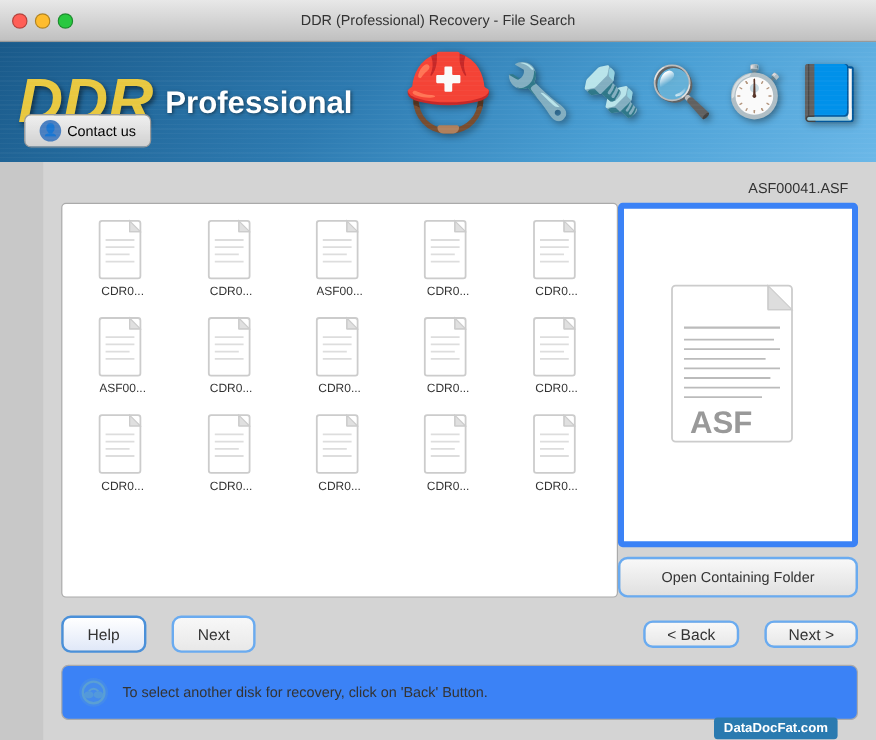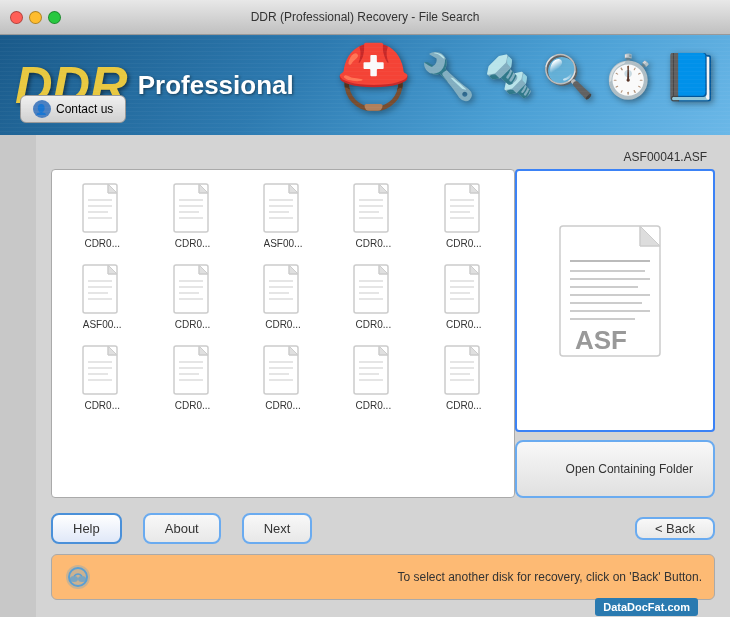--- a/index.html
+++ b/index.html
@@ -178,35 +178,35 @@
 
     
     .preview-panel {
       width: 200px;
       display: flex;
       flex-direction: column;
       gap: 8px;
     }
     .preview-box {
       background: white;
-      border: 2px solid #3b82f6;
+      border: 5px solid #3b82f6;
       border-radius: 4px;
       flex: 1;
       display: flex;
       align-items: center;
       justify-content: center;
       position: relative;
       overflow: hidden;
     }
     .open-folder-btn {
       background: linear-gradient(to bottom, #f8f8f8, #e0e0e0);
       border: 2px solid #6aabf0;
       border-radius: 8px;
-      padding: 20px;
-      text-align: right;
+      padding: 8px;
+      text-align: center;
       font-size: 12px;
       cursor: pointer;
       color: #333;
     }
 
     
     .nav-row {
       display: flex;
       align-items: center;
       gap: 21px;
@@ -231,30 +231,29 @@
       padding: 2px 18px;
       font-size: 13px;
       cursor: pointer;
       border: 2px solid #6aabf0;
       background: linear-gradient(to bottom, #f8f8f8, #e8e8e8);
       color: #333;
     }
 
     
     .status-bar {
-      background: #fdba74;
+      background: #3b82f6;
       border: 1px solid #aaa;
       border-radius: 6px;
       padding: 8px 12px;
       display: flex;
       align-items: center;
       gap: 10px;
       font-size: 12px;
       color: #333;
-      justify-content: space-between;
     }
     .status-icon {
       width: 28px;
       height: 28px;
       flex-shrink: 0;
     }
 
     
     .watermark {
       position: absolute;
@@ -580,24 +579,24 @@
 
           <text x="25" y="128" font-size="26" font-weight="700" fill="#999" font-family="Arial">ASF</text>
         </svg>
       </div>
       <button class="open-folder-btn">Open Containing Folder</button>
     </div>
   </div>
 
   <div class="nav-row" style="margin-top: 15px;">
     <button class="nav-btn active">Help</button>
-    <button class="nav-btn">About</button>
     <button class="nav-btn">Next</button>
     <div class="spacer"></div>
     <button class="nav-btn-back">&lt; Back</button>
+    <button class="nav-btn-next">Next &gt;</button>
   </div>
 
   <div class="status-bar" style="margin-top: 8px;">
     <div class="status-icon">
       <svg width="28" height="28" viewBox="0 0 28 28">
         <circle cx="14" cy="14" r="12" fill="#5a9fd4" opacity="0.3"></circle>
         <circle cx="14" cy="14" r="9" fill="none" stroke="#5a9fd4" stroke-width="2"></circle>
         <ellipse cx="10" cy="16" rx="4" ry="3" fill="#5a9fd4" opacity="0.7"></ellipse>
         <ellipse cx="18" cy="16" rx="4" ry="3" fill="#5a9fd4" opacity="0.7"></ellipse>
         <path d="M10 13 Q14 9 18 13" stroke="#5a9fd4" stroke-width="1.5" fill="none"></path>

